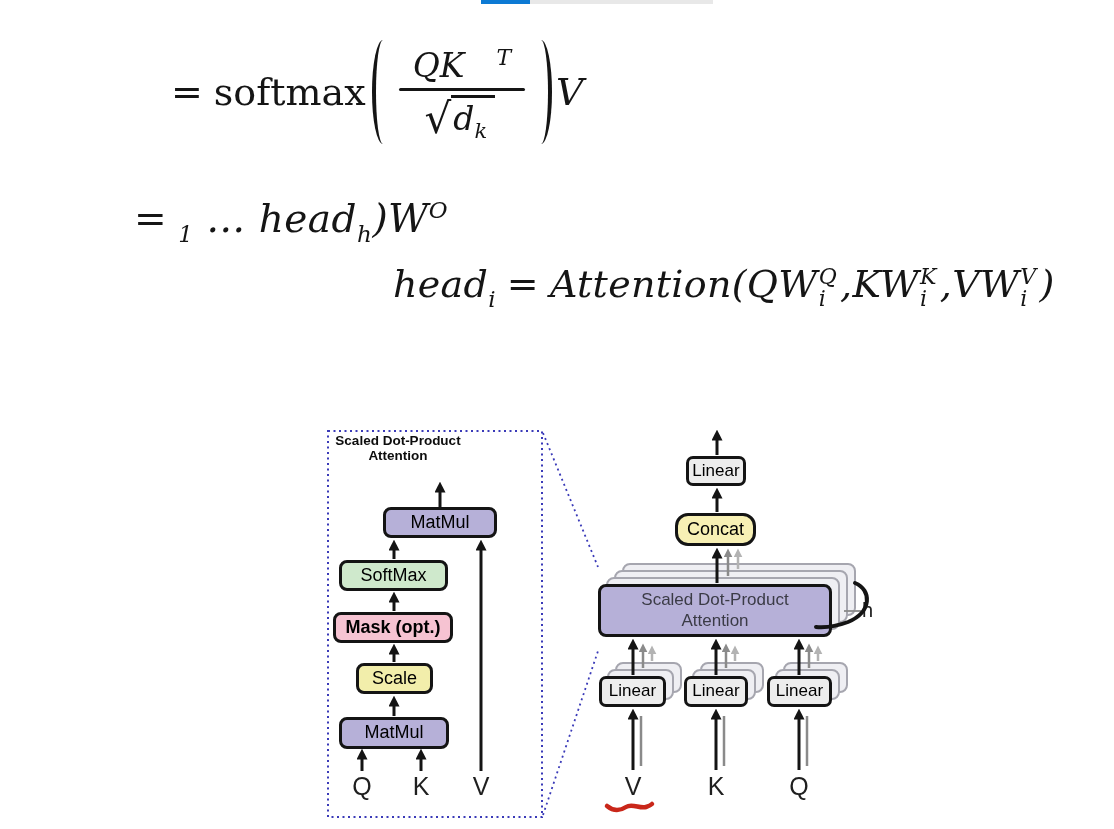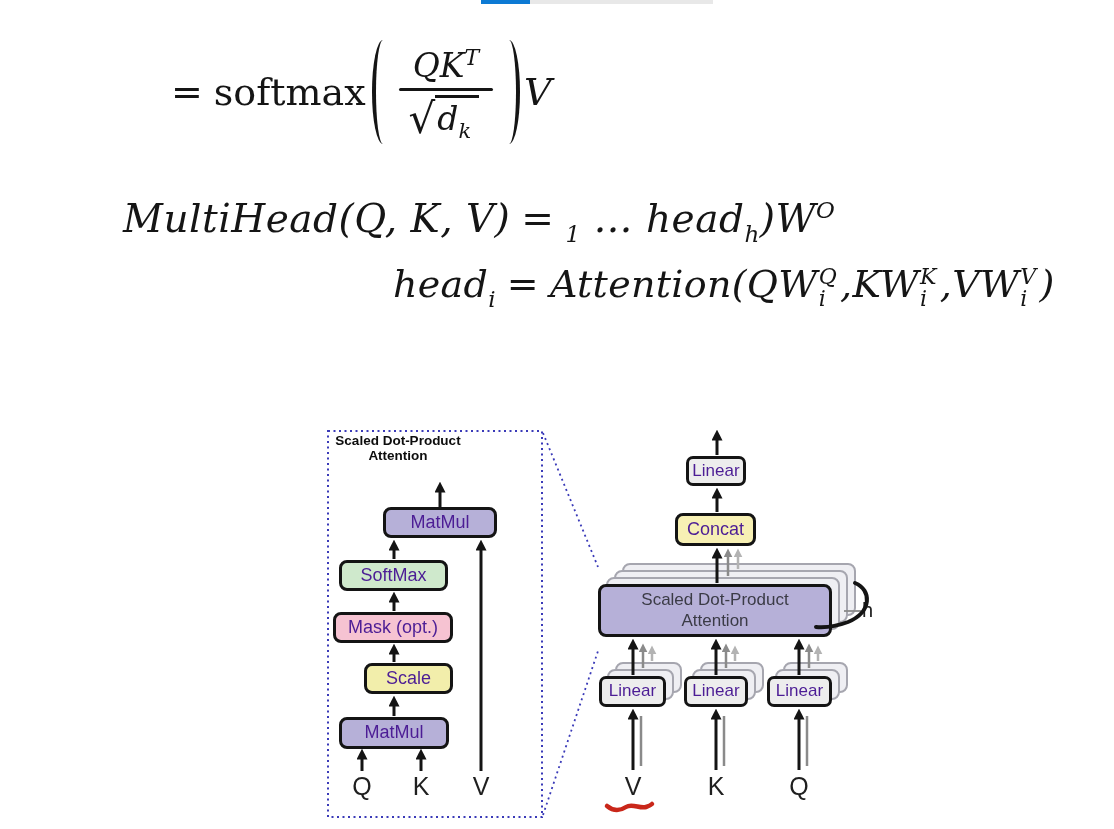--- a/index.html
+++ b/index.html
@@ -15,37 +15,37 @@
   .f-row{position:absolute;display:flex;color:#151515;
          font-family:"DejaVu Serif",serif;font-style:italic;white-space:pre;}
   .f1{left:160px;top:36px;height:112px;align-items:center;font-size:38px;}
   .f2{left:123px;top:196px;align-items:baseline;font-size:39px;letter-spacing:.5px;}
   .f3{left:393px;top:262px;align-items:baseline;font-size:38px;letter-spacing:.3px;}
   .rm{font-style:normal;}
   .eq{font-style:normal;margin:0 11px;}
   .fsub{font-size:23px;position:relative;top:10px;}
   .fsup{font-size:23px;position:relative;top:-14px;}
   .frac{display:flex;flex-direction:column;align-items:center;font-size:33px;margin:0 3px;}
-  .frac .num{display:flex;align-items:baseline;padding:0 14px 3px 14px;}
+  .frac .num{display:flex;align-items:baseline;padding:0 14px 3px 14px;gap:32px;}
   .frac .num .fsup{font-size:22px;top:-12px;}
   .frac .bar{height:3px;background:#151515;width:100%;border-radius:2px;}
   .frac .den{display:flex;align-items:baseline;padding:4px 8px 0 4px;}
   .rad{font-style:normal;font-size:42px;line-height:1;transform:translateY(3px);}
   .vinculum{border-top:3px solid #151515;padding:1px 8px 0 2px;display:inline-flex;align-items:baseline;}
   .den .fsub{font-size:21px;top:8px;}
   .paren{width:18px;height:104px;flex:0 0 auto;}
   .paren.l{border-left:4px solid #151515;border-radius:50%/50%;margin:0 2px 0 6px;}
   .paren.r{border-right:4px solid #151515;border-radius:50%/50%;margin:0 4px 0 2px;}
   .stack{display:inline-flex;flex-direction:column;align-items:flex-start;
          font-size:22px;line-height:22px;transform:translateY(-13px);margin:0 3px 0 1px;}
 
   
   .dbox{position:absolute;box-sizing:border-box;border:3px solid #141414;border-radius:8px;
         display:flex;flex-direction:column;align-items:center;justify-content:center;
-        color:#4c1d95;z-index:2;line-height:1.2;}
+        color:#000000;z-index:2;line-height:1.2;}
   .sheet{position:absolute;box-sizing:border-box;border:2px solid #a6a6af;border-radius:8px;
          background:#efeff3;z-index:1;}
   .io{position:absolute;width:22px;text-align:center;font-size:25px;color:#1f1f1f;z-index:2;}
   .dtitle{position:absolute;left:333px;top:433px;width:130px;text-align:center;z-index:2;
           font-weight:bold;font-size:13.5px;line-height:15px;color:#0d0d0d;}
   .hlabel{position:absolute;left:862px;top:599px;font-size:20px;color:#222;z-index:3;}
   svg.overlay{position:absolute;left:0;top:0;z-index:3;pointer-events:none;}
 </style>
 </head>
 <body>
@@ -71,21 +71,20 @@
           <span>d</span>
           <span class="fsub">k</span>
         </span>
       </span>
     </span>
     <span class="paren r"></span>
     <span>V</span>
   </div>
 
   <div class="f-row f2">
-    <span>MultiHead(Q, K, V)</span>
     <span class="eq">=</span>
     <span class="fsub">1</span>
     <span> … </span>
     <span>head</span>
     <span class="fsub">h</span>
     <span>)W</span>
     <span class="fsup">O</span>
   </div>
 
   <div class="f-row f3">
@@ -116,42 +115,42 @@
     <div>Scaled Dot-Product</div>
     <div>Attention</div>
   </div>
 
   <div class="dbox" style="left:383px;top:507px;width:114px;height:31px;background:#b6b0d8;font-size:18px;">
     <span>MatMul</span>
   </div>
   <div class="dbox" style="left:339px;top:560px;width:109px;height:31px;background:#cfe9cc;font-size:18px;">
     <span>SoftMax</span>
   </div>
-  <div class="dbox" style="left:333px;top:612px;width:120px;height:31px;background:#f6c3d2;font-size:18px;">
+  <div class="dbox" style="left:333px;top:612px;width:120px;height:31px;background:#f6c3d2;font-size:18px;font-weight:bold;">
     <span>Mask (opt.)</span>
   </div>
-  <div class="dbox" style="left:356px;top:663px;width:89px;height:31px;background:#f2eeab;font-size:18px;margin-left:8px;">
+  <div class="dbox" style="left:356px;top:663px;width:77px;height:31px;background:#f2eeab;font-size:18px;">
     <span>Scale</span>
   </div>
   <div class="dbox" style="left:339px;top:717px;width:110px;height:32px;background:#b6b0d8;font-size:18px;">
     <span>MatMul</span>
   </div>
 
   <div class="io" style="left:351px;top:772px;">Q</div>
   <div class="io" style="left:410px;top:772px;">K</div>
   <div class="io" style="left:470px;top:772px;">V</div>
 
   <div class="sheet" style="left:622px;top:563px;width:234px;height:53px;"></div>
   <div class="sheet" style="left:614px;top:570px;width:234px;height:53px;"></div>
   <div class="sheet" style="left:606px;top:577px;width:234px;height:53px;"></div>
 
   <div class="dbox" style="left:686px;top:456px;width:60px;height:30px;background:#ededed;font-size:17px;border-radius:7px;">
     <span>Linear</span>
   </div>
-  <div class="dbox" style="left:675px;top:513px;width:81px;height:33px;background:#f7f0b4;font-size:18px;">
+  <div class="dbox" style="left:675px;top:513px;width:81px;height:33px;background:#f7f0b4;font-size:18px;border-radius:13px;">
     <span>Concat</span>
   </div>
   <div class="dbox" style="left:598px;top:584px;width:234px;height:53px;background:#b6b0d8;font-size:17px;color:#3b3b46;">
     <span>Scaled Dot-Product</span>
     <span>Attention</span>
   </div>
   <div class="hlabel">h</div>
 
   <div class="sheet" style="left:615px;top:662px;width:67px;height:31px;"></div>
   <div class="sheet" style="left:607px;top:669px;width:67px;height:31px;"></div>

